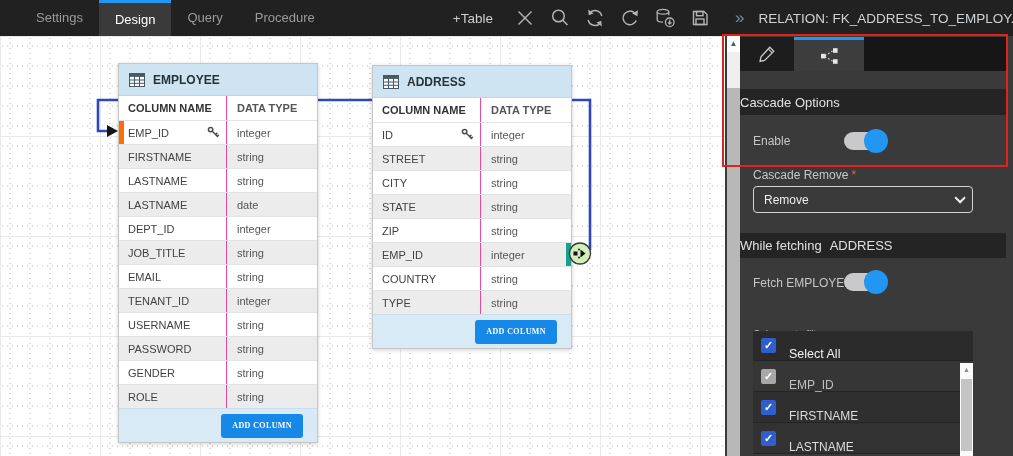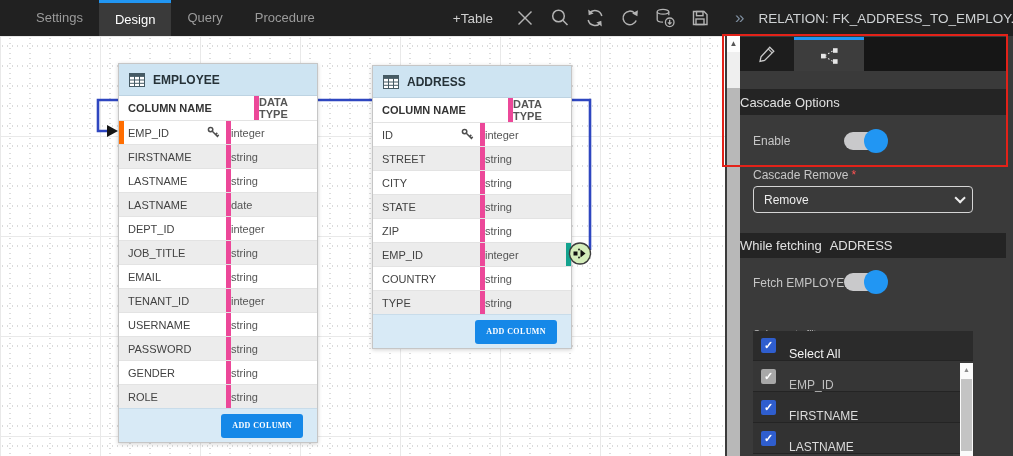--- a/index.html
+++ b/index.html
@@ -30,27 +30,27 @@
   .rel-svg { position:absolute; left:0; top:36px; z-index:2; }
   .rel-svg-top { position:absolute; left:0; top:36px; z-index:4; pointer-events:none; }
 
   .etable { position:absolute; width:200px; background:#fff; border:1px solid #c6c6c6;
             box-shadow:0 1px 4px rgba(0,0,0,.18); z-index:3; }
   .etable.employee { left:118px; top:63px; }
   .etable.address  { left:372px; top:65px; }
   .etable-header { height:32px; background:#cee4f2; display:flex; align-items:center; gap:8px;
                    padding-left:10px; border-bottom:1px solid #bdd3e2; }
   .etable-header .tname { font-size:12px; font-weight:bold; color:#263238; }
-  .colhead { display:flex; height:24px; background:#fff; font-weight:bold; font-size:11px; color:#333;gap:28px; }
+  .colhead { display:flex; height:24px; background:#fff; font-weight:bold; font-size:11px; color:#333; }
   .colhead > div { display:flex; align-items:center; }
   .trow { display:flex; height:24px; font-size:11px; color:#424242; border-top:1px solid #e3e3e3;
           position:relative; background:#fff; }
   .trow.alt { background:#ececec; }
   .c-name { width:107px; padding-left:9px; display:flex; align-items:center; }
-  .c-type { flex:1; border-left:5px solid #ec4899; display:flex; align-items:center; color:#555; }
+  .c-type { flex:1; padding-left:10px; border-left:1px solid #ec4899; display:flex; align-items:center; color:#555; }
   .key-ic { margin-left:auto; margin-right:6px; }
   .bar-left  { position:absolute; left:0; top:0; width:5px; height:100%; background:#ff6d00; }
   .bar-right { position:absolute; right:0; top:0; width:5px; height:100%; background:#14a38f; }
   .etable-footer { height:34px; background:#d8eaf6; border-top:1px solid #c8dcea;
                    display:flex; align-items:center; justify-content:flex-end; padding-right:14px; }
   .add-col-btn { background:#1588e8; color:#fff; border:none; border-radius:3px; height:24px;
                  padding:0 11px; font-size:8px; font-weight:bold; letter-spacing:.4px;
                  font-family:Liberation Serif, serif; cursor:pointer; }
 
   

